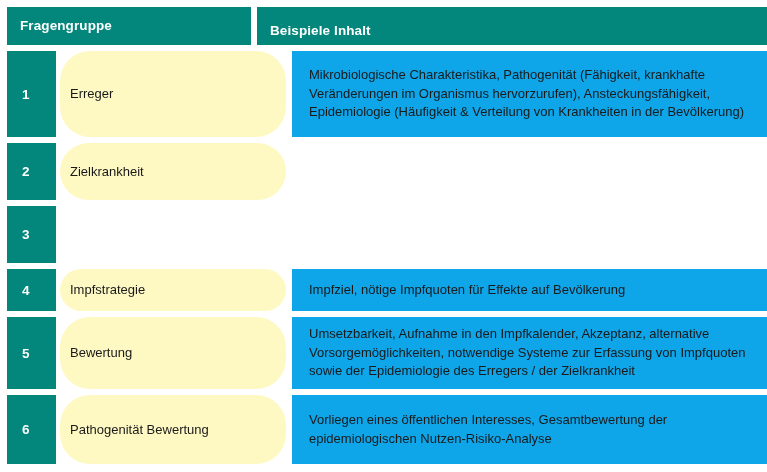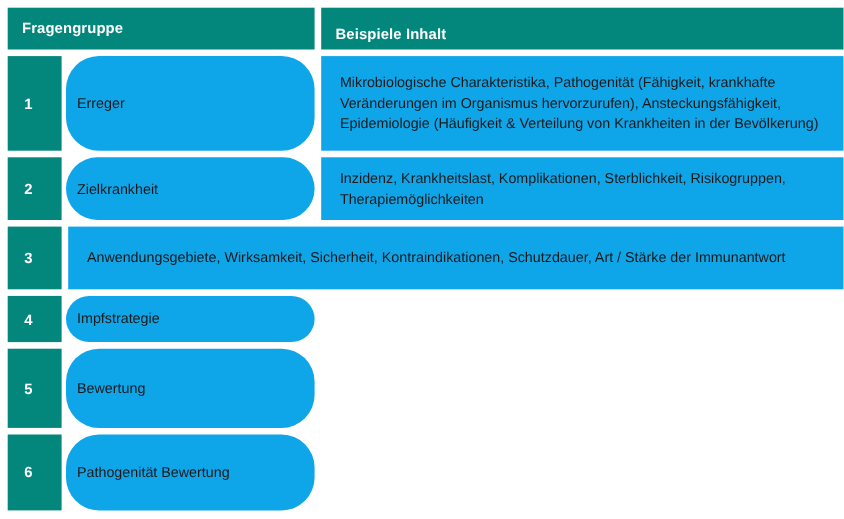--- a/index.html
+++ b/index.html
@@ -33,21 +33,21 @@
   .row {
     display: flex;
     flex-direction: row;
     align-items: stretch;
     margin-bottom: 6px;
   }
 
   
   .header-row .cell-head-left {
     background: #03867b;
-    width: 279px;
+    width: 244px;
     box-sizing: border-box;
     display: flex;
     align-items: center;
     padding: 0 0 0 13px;
     height: 38px;
   }
   .header-row .cell-head-right {
     background: #03867b;
     flex: 1 1 auto;
     box-sizing: border-box;
@@ -74,21 +74,21 @@
     display: flex;
     align-items: center;
     justify-content: flex-start;
     padding-left: 15px;
     color: #ffffff;
     font-size: 13.5px;
     font-weight: bold;
   }
 
   .label-cell {
-    background: #0ea5e9;
+    background: #fef9c3;
     width: 226px;
     flex: 0 0 226px;
     box-sizing: border-box;
     display: flex;
     align-items: center;
     padding: 0 10px 0 10px;
     margin-left: 4px;
     color: #1a1a1a;
     font-size: 13px;
     line-height: 1.35;
@@ -147,47 +147,50 @@
       <div class="desc-cell">
         <span class="desc-text">Mikrobiologische Charakteristika, Pathogenität (Fähigkeit, krankhafte Veränderungen im Organismus hervorzurufen), Ansteckungsfähigkeit, Epidemiologie (Häufigkeit &amp; Verteilung von Krankheiten in der Bevölkerung)</span>
       </div>
     </div>
 
     <div class="row row-h2">
       <div class="num-cell">2</div>
       <div class="label-cell">
         <span class="label-text">Zielkrankheit</span>
       </div>
-      <div class="desc-cell">
-        <span class="desc-text">Inzidenz, Krankheitslast, Komplikationen, Sterblichkeit, Risikogruppen, Therapiemöglichkeiten</span>
-      </div>
     </div>
 
     <div class="row row-h3">
       <div class="num-cell">3</div>
-      <div class="desc-cell">
-        <span class="desc-text">Anwendungsgebiete, Wirksamkeit, Sicherheit, Kontraindikationen, Schutzdauer, Art / Stärke der Immunantwort</span>
-      </div>
     </div>
 
     <div class="row row-h4">
       <div class="num-cell">4</div>
       <div class="label-cell">
         <span class="label-text">Impfstrategie</span>
+      </div>
+      <div class="desc-cell">
+        <span class="desc-text">Impfziel, nötige Impfquoten für Effekte auf Bevölkerung</span>
       </div>
     </div>
 
     <div class="row row-h5">
       <div class="num-cell">5</div>
       <div class="label-cell">
         <span class="label-text">Bewertung</span>
       </div>
+      <div class="desc-cell">
+        <span class="desc-text">Umsetzbarkeit, Aufnahme in den Impfkalender, Akzeptanz, alternative Vorsorgemöglichkeiten, notwendige Systeme zur Erfassung von Impfquoten sowie der Epidemiologie des Erregers / der Zielkrankheit</span>
+      </div>
     </div>
 
     <div class="row row-h6 row-last">
       <div class="num-cell">6</div>
       <div class="label-cell">
         <span class="label-text">Pathogenität Bewertung</span>
       </div>
+      <div class="desc-cell">
+        <span class="desc-text">Vorliegen eines öffentlichen Interesses, Gesamtbewertung der epidemiologischen Nutzen-Risiko-Analyse</span>
+      </div>
     </div>
 
   </div>
 </div>
 
 </body></html>

